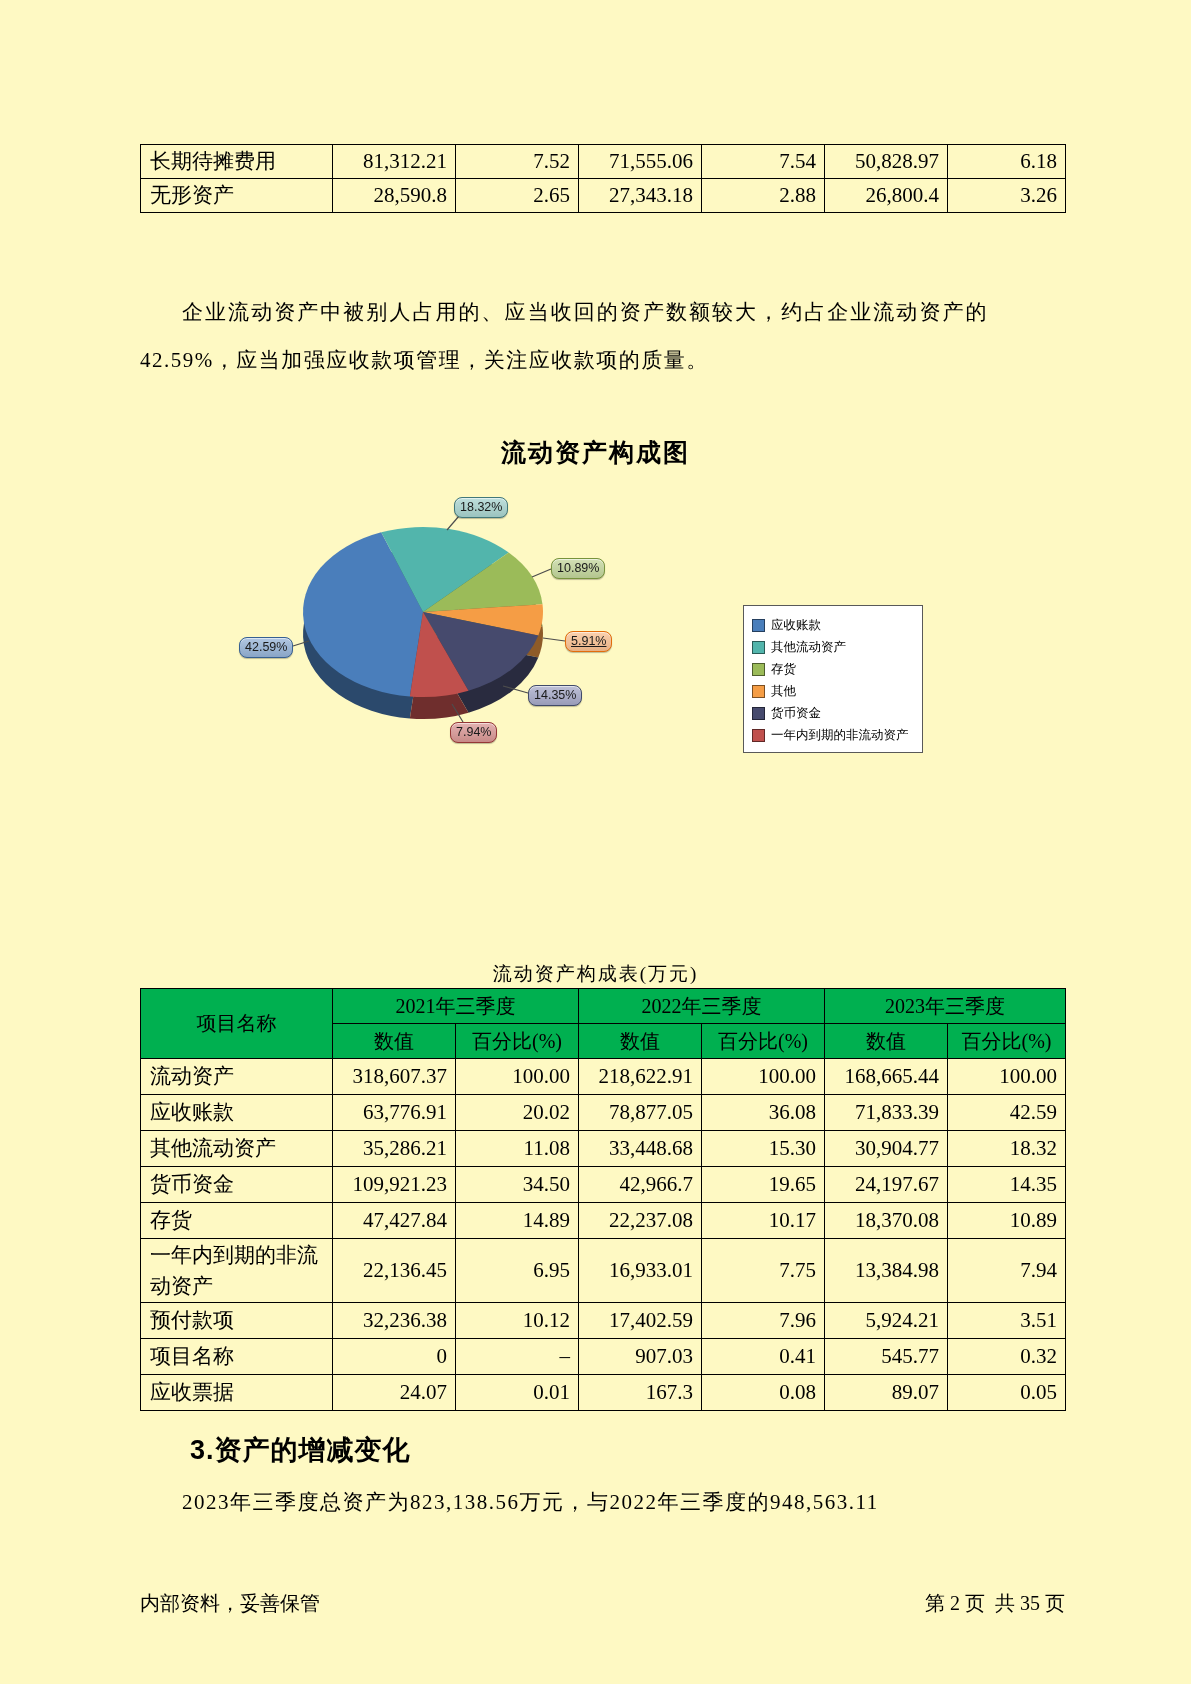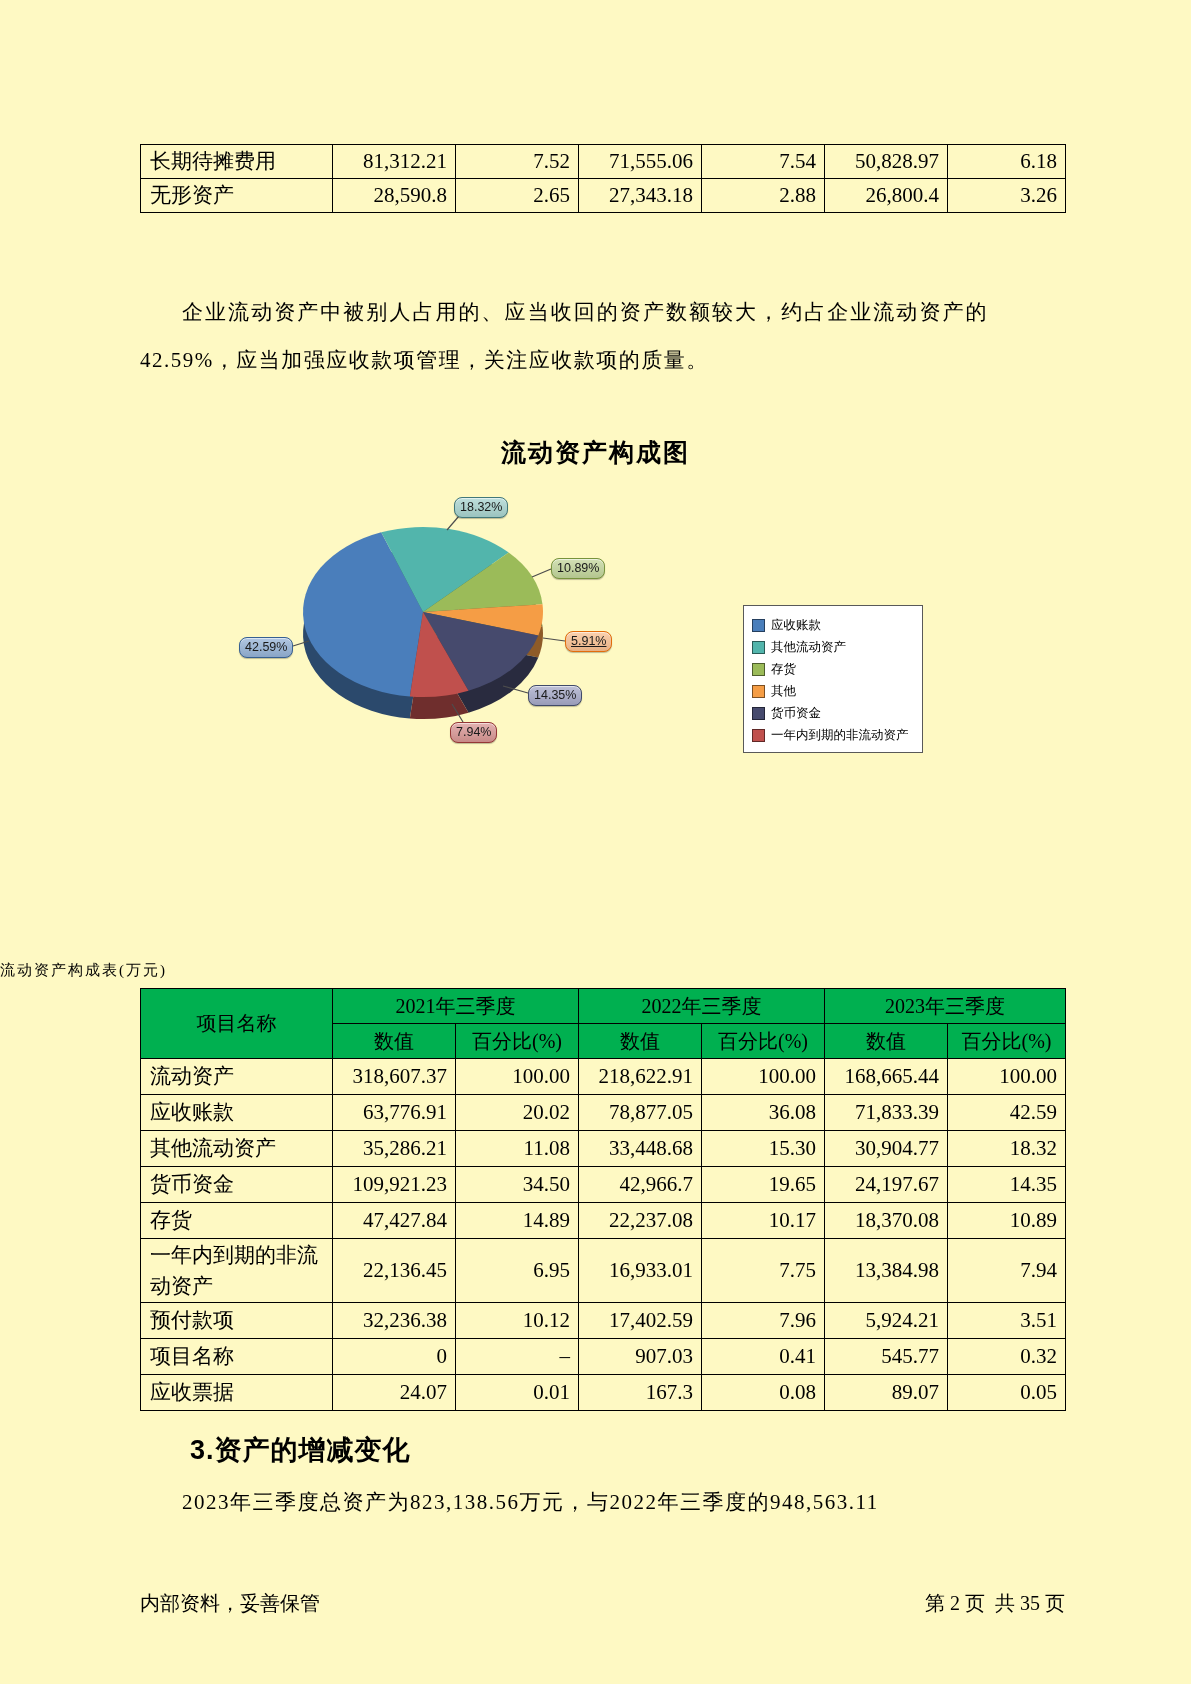--- a/index.html
+++ b/index.html
@@ -141,21 +141,21 @@
           <span class="legend-swatch" style="background: rgb(70, 74, 109); border: 1px solid rgb(35, 37, 55);"></span>
           <span>货币资金</span>
         </div>
         <div class="legend-item">
           <span class="legend-swatch" style="background: rgb(192, 80, 77); border: 1px solid rgb(96, 40, 39);"></span>
           <span>一年内到期的非流动资产</span>
         </div>
       </div>
   </div>
 
-  <div style="position:absolute;left:0;top:961px;width:1191px;font-size:15px;letter-spacing:2px;">流动资产构成表(万元)</div>
+  <div style="position:absolute;left:0;top:961px;width:1191px;text-align:center;font-size:19px;letter-spacing:2px;">流动资产构成表(万元)</div>
 
   <table class="doc-table" id="main-table">
     <colgroup>
       <col style="width:192px">
         <col style="width:123px">
         <col style="width:123px">
       <col style="width:123px">
         <col style="width:123px">
         <col style="width:123px">
         <col style="width:118px">

